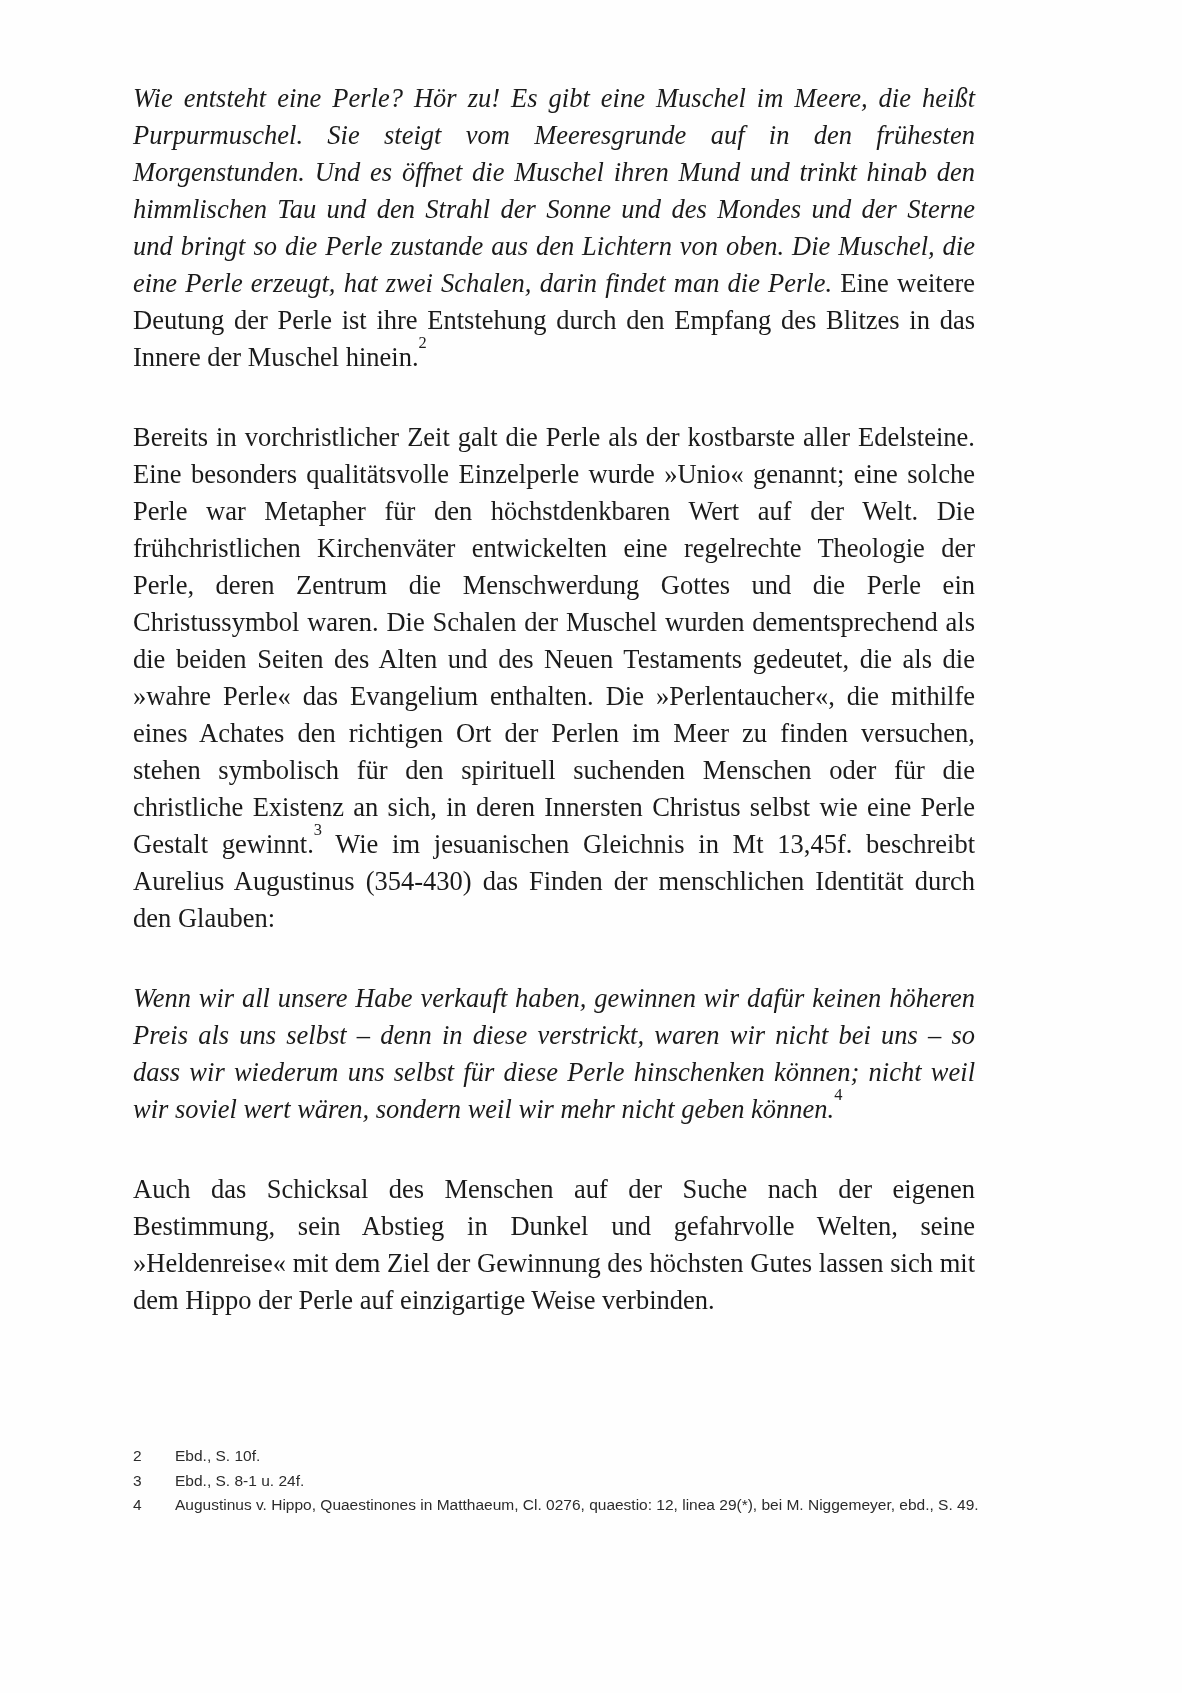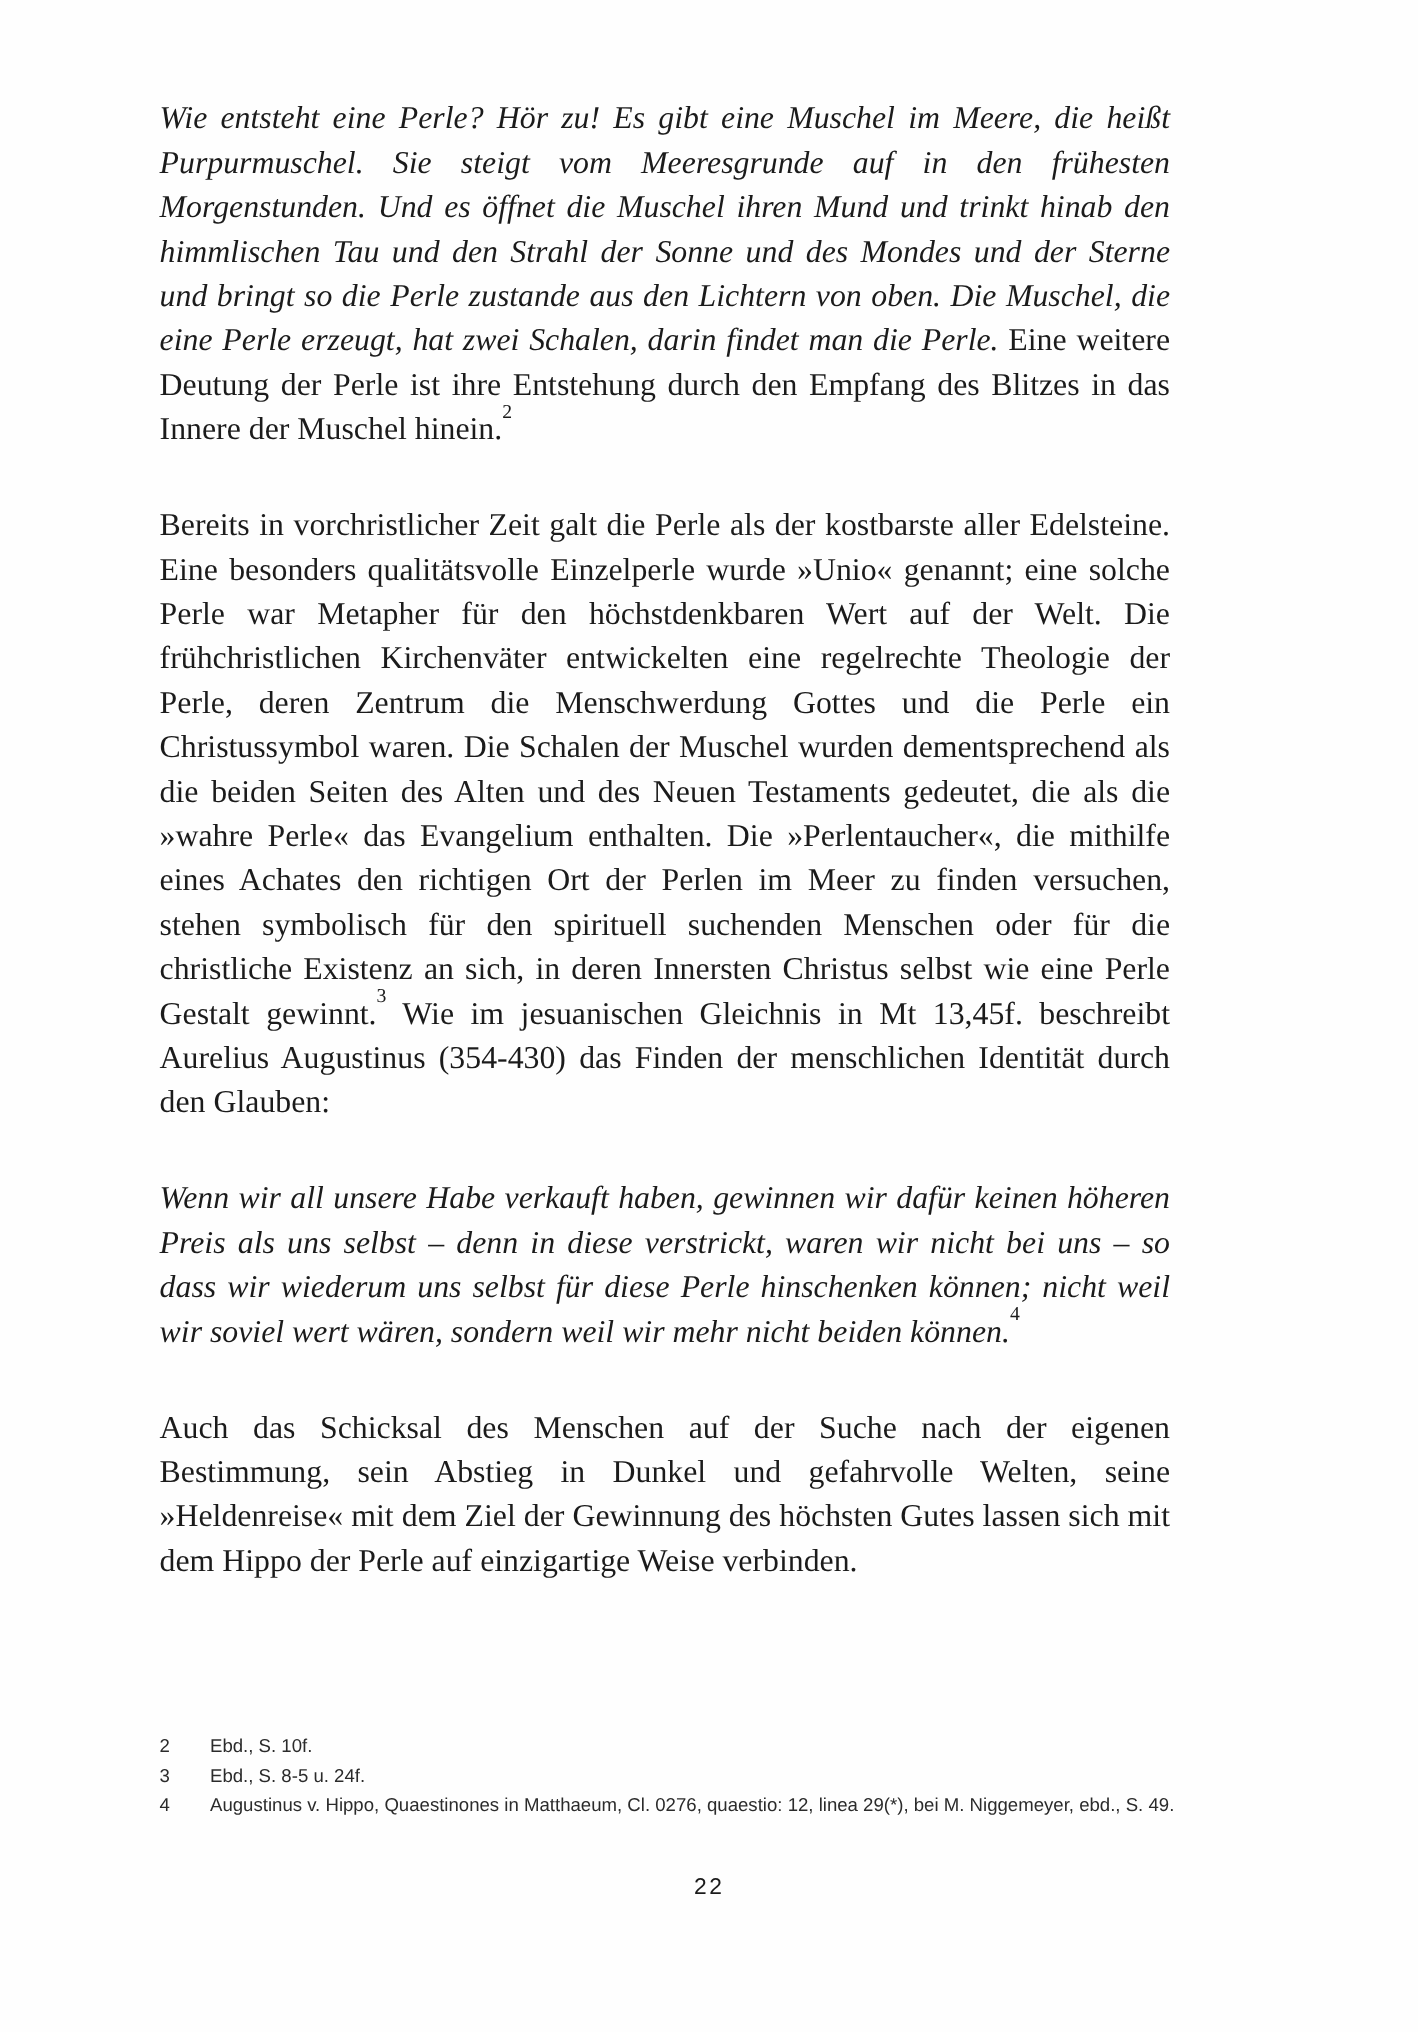--- a/index.html
+++ b/index.html
@@ -64,39 +64,38 @@
 
     <p class="para">
       <span class="italic">Wie entsteht eine Perle? Hör zu! Es gibt eine Muschel im Meere, die heißt Purpurmuschel. Sie steigt vom Meeresgrunde auf in den frühesten Morgenstunden. Und es öffnet die Muschel ihren Mund und trinkt hinab den himmlischen Tau und den Strahl der Sonne und des Mondes und der Sterne und bringt so die Perle zustande aus den Lichtern von oben. Die Muschel, die eine Perle erzeugt, hat zwei Schalen, darin findet man die Perle.</span><span> Eine weitere Deutung der Perle ist ihre Entstehung durch den Empfang des Blitzes in das Innere der Muschel hinein.</span><sup class="fn-ref">2</sup>
     </p>
 
     <p class="para">
       <span>Bereits in vorchristlicher Zeit galt die Perle als der kostbarste aller Edelsteine. Eine besonders qualitätsvolle Einzelperle wurde »Unio« genannt; eine solche Perle war Metapher für den höchstdenkbaren Wert auf der Welt. Die frühchristlichen Kirchenväter entwickelten eine regelrechte Theologie der Perle, deren Zentrum die Menschwerdung Gottes und die Perle ein Christussymbol waren. Die Schalen der Muschel wurden dementsprechend als die beiden Seiten des Alten und des Neuen Testaments gedeutet, die als die »wahre Perle« das Evangelium enthalten. Die »Perlentaucher«, die mithilfe eines Achates den richtigen Ort der Perlen im Meer zu finden versuchen, stehen symbolisch für den spirituell suchenden Menschen oder für die christliche Existenz an sich, in deren Innersten Christus selbst wie eine Perle Gestalt gewinnt.</span><sup class="fn-ref">3</sup><span> Wie im jesuanischen Gleichnis in Mt 13,45f. beschreibt Aurelius Augustinus (354-430) das Finden der menschlichen Identität durch den Glauben:</span>
     </p>
 
     <p class="para">
-      <span class="italic">Wenn wir all unsere Habe verkauft haben, gewinnen wir dafür keinen höheren Preis als uns selbst – denn in diese verstrickt, waren wir nicht bei uns – so dass wir wiederum uns selbst für diese Perle hinschenken können; nicht weil wir soviel wert wären, sondern weil wir mehr nicht beiden können.</span><sup class="fn-ref">4</sup>
+      <span class="italic">Wenn wir all unsere Habe verkauft haben, gewinnen wir dafür keinen höheren Preis als uns selbst – denn in diese verstrickt, waren wir nicht bei uns – so dass wir wiederum uns selbst für diese Perle hinschenken können; nicht weil wir soviel wert wären, sondern weil wir mehr nicht geben können.</span><sup class="fn-ref">4</sup>
     </p>
 
     <p class="para">
       <span>Auch das Schicksal des Menschen auf der Suche nach der eigenen Bestimmung, sein Abstieg in Dunkel und gefahrvolle Welten, seine »Heldenreise« mit dem Ziel der Gewinnung des höchsten Gutes lassen sich mit dem Hippo der Perle auf einzigartige Weise verbinden.</span>
     </p>
 
   </div>
 
   <div class="footnotes">
     <div class="footnote-row">
       <span class="fn-num">2</span>
       <span class="fn-text">Ebd., S. 10f.</span>
     </div>
     <div class="footnote-row">
       <span class="fn-num">3</span>
-      <span class="fn-text">Ebd., S. 8-5 u. 24f.</span>
+      <span class="fn-text">Ebd., S. 8-1 u. 24f.</span>
     </div>
     <div class="footnote-row">
       <span class="fn-num">4</span>
       <span class="fn-text">Augustinus v. Hippo, Quaestinones in Matthaeum, Cl. 0276, quaestio: 12, linea 29(*), bei M. Niggemeyer, ebd., S. 49.</span>
     </div>
   </div>
 
-  <div class="page-number">22</div>
 
 </div>
 
 </body></html>

